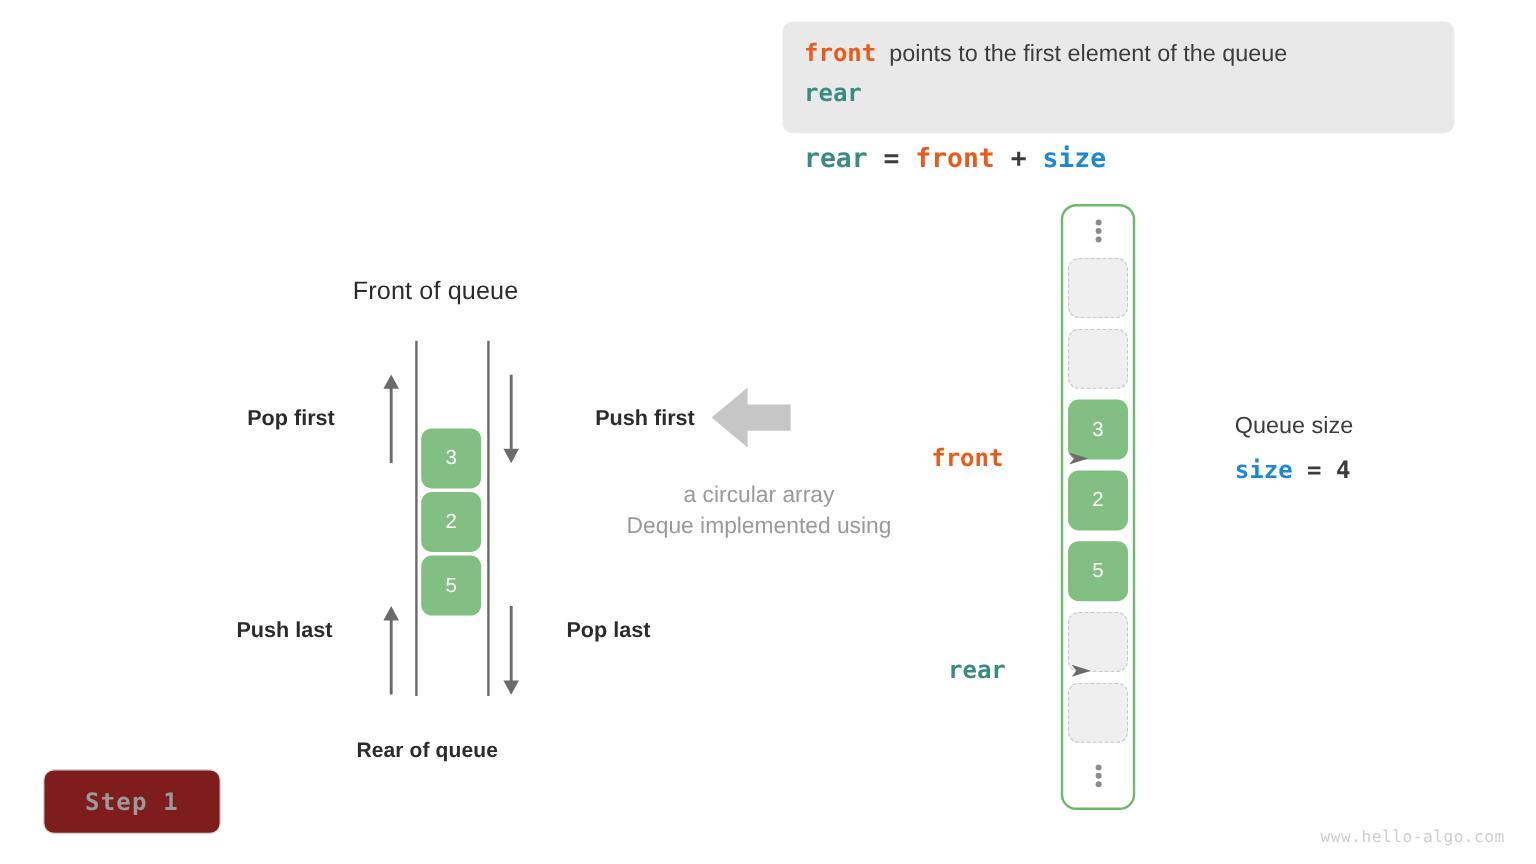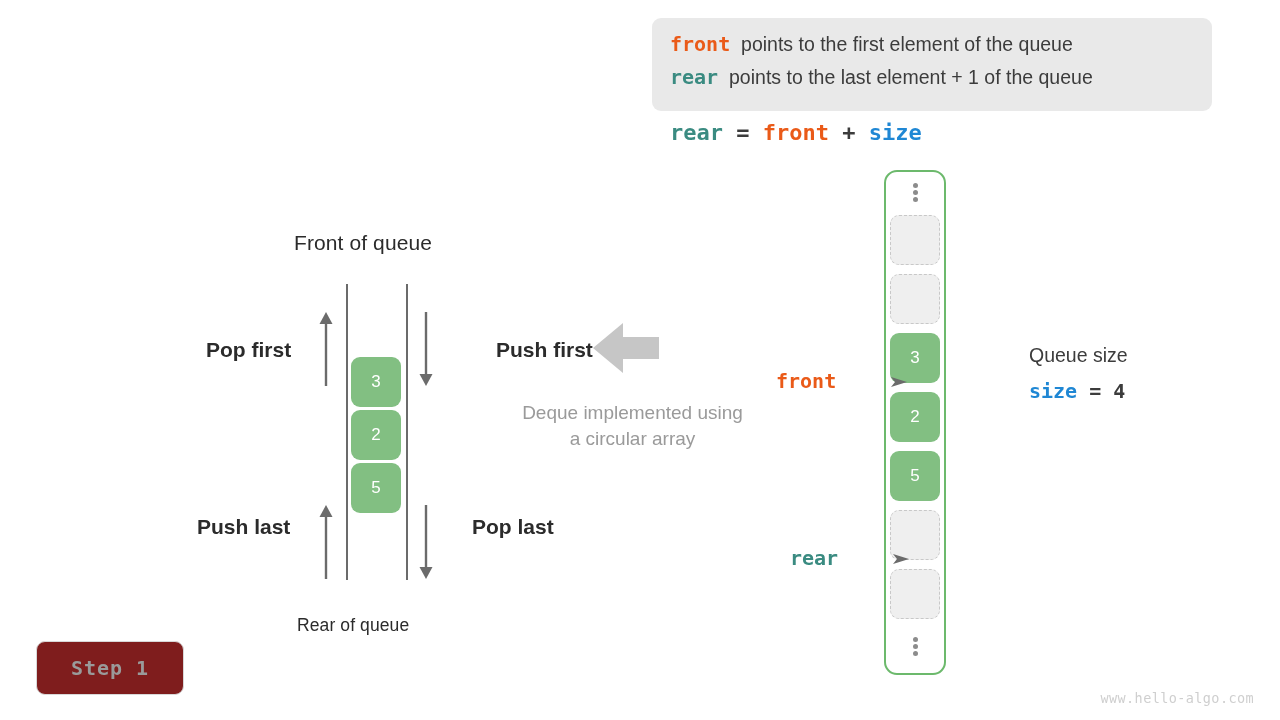--- a/index.html
+++ b/index.html
@@ -64,21 +64,21 @@
     top: 231px;
     font-size: 21px;
     font-weight: normal;
     color: #2b2b2b;
     letter-spacing: 0.1px;
   }
   #rear-of-queue-label {
     left: 297px;
     top: 615px;
     font-size: 17.5px;
-    font-weight: normal;
+    font-weight: bold;
     color: #2b2b2b;
     letter-spacing: 0.1px;
   }
   .rail {
     width: 1.6px;
     background: #6b6b6b;
     top: 284px;
     height: 296px;
   }
   #rail-left  { left: 346px; }
@@ -88,21 +88,21 @@
   .varrow {
     width: 16px;
     height: 74px;
   }
   #arrow-pop-first   { left: 318px; top: 312px; }
   #arrow-push-first  { left: 418px; top: 312px; }
   #arrow-push-last   { left: 318px; top: 505px; }
   #arrow-pop-last    { left: 418px; top: 505px; }
 
   .op-label {
-    font-size: 21px;
+    font-size: 18px;
     font-weight: bold;
     color: #2b2b2b;
   }
   #label-pop-first  { left: 206px; top: 338px; }
   #label-push-first { left: 448px; top: 338px; margin-left: 48px; }
   #label-push-last  { left: 197px; top: 515px; }
   #label-pop-last   { left: 472px; top: 515px; }
 
   
   .cell-green {
@@ -244,21 +244,20 @@
 </head>
 <body>
 
 <div class="abs" id="info-box">
   <div class="info-line">
     <span class="mono info-kw kw-front">front</span>
     <span class="info-desc">&nbsp;&nbsp;<span>points to the first element of the queue</span></span>
   </div>
   <div class="info-line">
     <span class="mono info-kw kw-rear">rear</span>
-    <span class="info-desc">&nbsp;&nbsp;<span>points to the last element + 1 of the queue</span></span>
   </div>
 </div>
 
 <div class="abs mono" id="formula"><span class="kw-rear">rear</span><span class="op"> = </span><span class="kw-front">front</span><span class="op"> + </span><span class="kw-size">size</span></div>
 
 <div class="abs" id="front-of-queue-label">Front of queue</div>
 <div class="abs" id="rear-of-queue-label">Rear of queue</div>
 
 <div class="abs rail" id="rail-left"></div>
 <div class="abs rail" id="rail-right"></div>
@@ -290,22 +289,22 @@
 
 <div class="abs cell-green" id="deque-cell-0">3</div>
 <div class="abs cell-green" id="deque-cell-1">2</div>
 <div class="abs cell-green" id="deque-cell-2">5</div>
 
 <svg class="abs" id="big-left-arrow" width="66" height="52" viewBox="0 0 66 52">
   <polygon points="0,26 30,1 30,15 66,15 66,37 30,37 30,51" fill="#c6c6c6"></polygon>
 </svg>
 
 <div class="abs" id="caption">
+  <div>a circular array</div>
   <div>Deque implemented using</div>
-  <div>a circular array</div>
 </div>
 
 <div class="abs" id="array-container"></div>
 
 <div class="abs ellipsis-dots" id="dots-top">
   <i></i>
     <i></i>
     <i></i>
 </div>
 <div class="abs ellipsis-dots" id="dots-bottom">

